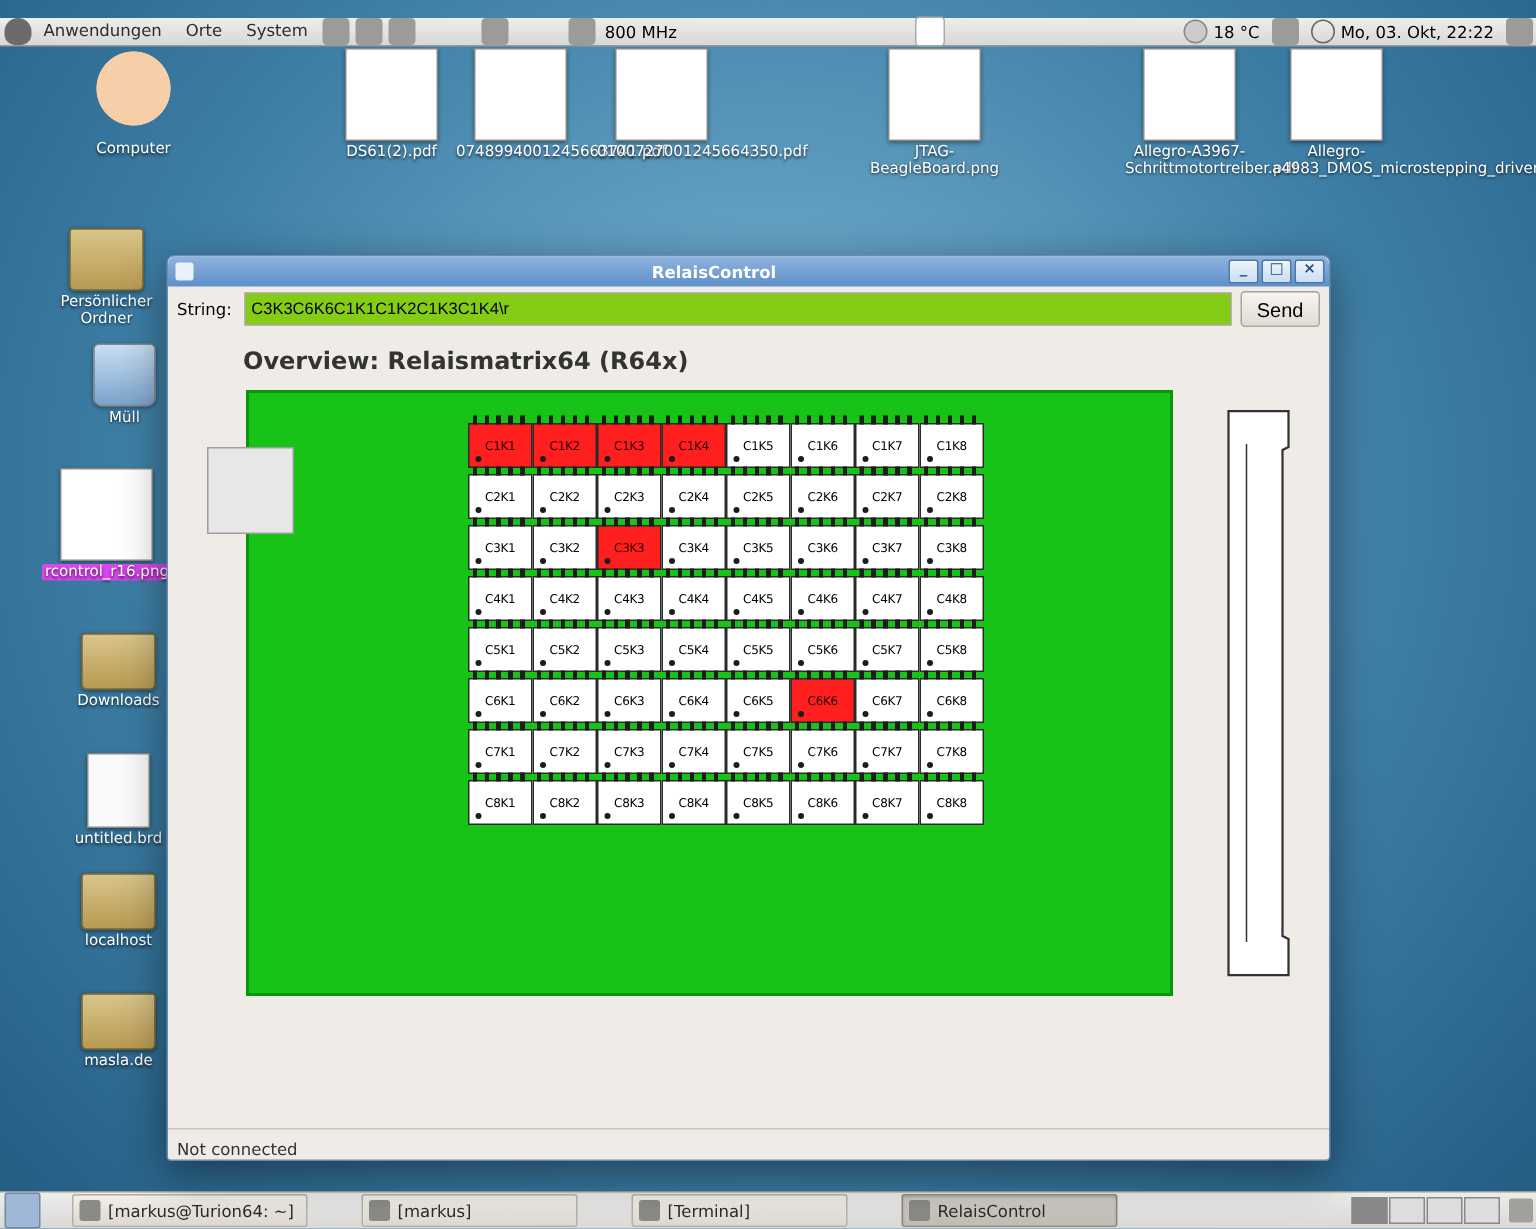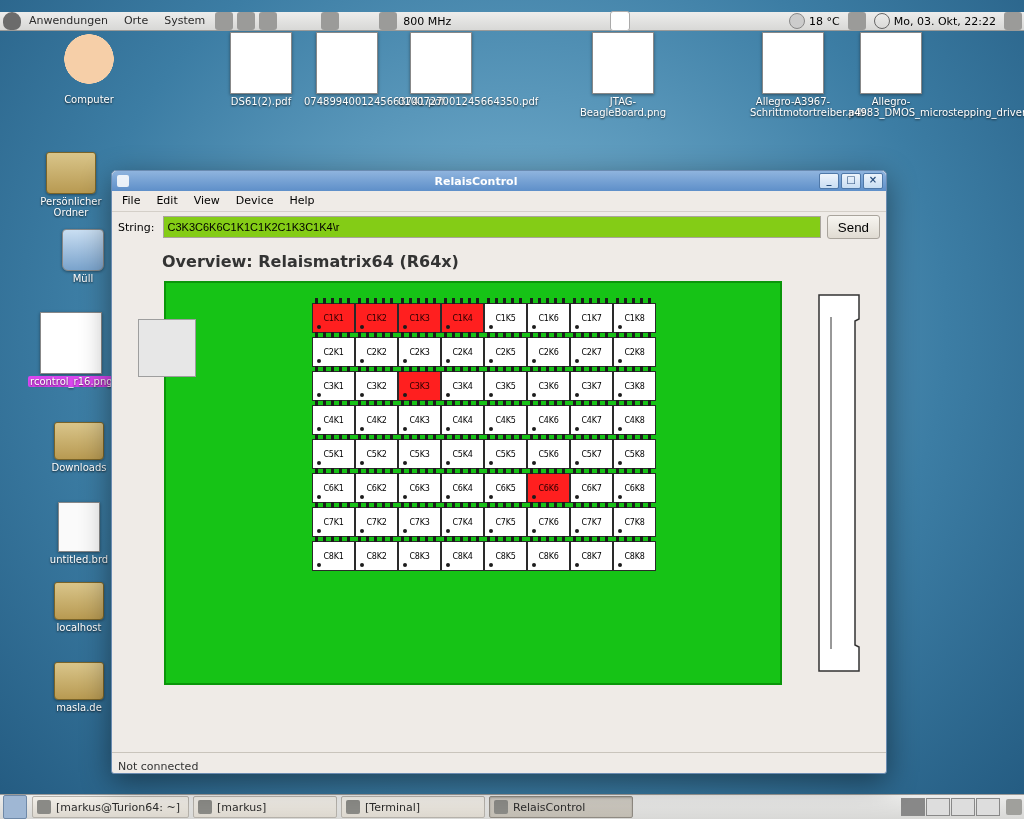--- a/index.html
+++ b/index.html
@@ -38,21 +38,21 @@
   .conn-right{position:absolute;right:15px;top:12px;width:48px;height:380px;background:transparent}
   .conn-right svg{width:48px;height:380px}
   .relay-grid{position:absolute;left:174px;top:22px;display:grid;grid-template-columns:repeat(8,41px);grid-template-rows:repeat(8,34px);gap:0 2px}
   .relay{width:41px;height:28px;background:#fff;border:1px solid #2a2a2a;position:relative;font-size:8px;display:flex;align-items:center;justify-content:center;letter-spacing:-.2px}
   .relay.on{background:#ff1f1f;color:#2a0000}
   .relay::before{content:"";position:absolute;top:-6px;left:2px;right:2px;height:6px;background:repeating-linear-gradient(90deg,#1c1c1c 0 3px,transparent 3px 8px)}
   .relay::after{content:"";position:absolute;left:4px;bottom:3px;width:4px;height:4px;background:#1c1c1c;border-radius:50%}
   .statusbar{height:20px;border-top:1px solid #c9c4bc;display:flex;align-items:flex-end;padding:0 6px;color:#333}
   
   .bottom-panel{position:absolute;left:0;right:0;bottom:0;height:24px;background:linear-gradient(#ededec,#d8d8d6);display:flex;align-items:center;box-shadow:0 -1px 0 #9a9a98;z-index:5}
-  .bottom-panel .task{height:20px;margin:0 2px;padding:0 8px 0 4px;display:flex;align-items:center;gap:5px;border:1px solid #b5b1aa;background:linear-gradient(#f2efe9,#ddd8cf);border-radius:2px;min-width:130px;cursor:default;font-size:11px;color:#2b2b2b}
+  .bottom-panel .task{height:20px;margin:0 18px;padding:0 8px 0 4px;display:flex;align-items:center;gap:5px;border:1px solid #b5b1aa;background:linear-gradient(#f2efe9,#ddd8cf);border-radius:2px;min-width:130px;cursor:default;font-size:11px;color:#2b2b2b}
   .bottom-panel .task.active{background:linear-gradient(#d0ccc4,#c2bdb3);border-color:#8f8a82;box-shadow:inset 0 1px 2px rgba(0,0,0,.2)}
   .bottom-panel .task .ticon{width:14px;height:14px;background:#8a8a86;border-radius:2px}
   .bottom-panel .show-desktop{width:22px;height:22px;margin:0 3px;background:#9fb7d4;border:1px solid #6f89a8;border-radius:2px}
   .bottom-panel .spacer{flex:1}
   .bottom-panel .pager{display:flex;gap:1px;margin:0 4px}
   .bottom-panel .pager div{width:22px;height:16px;border:1px solid #888;background:#ddd}
   .bottom-panel .pager div.cur{background:#888}
   .bottom-panel .tray-icon{width:16px;height:16px;margin:0 2px;background:#a0a09c;border-radius:2px}
 </style>
 </head>
@@ -148,27 +148,20 @@
     </div>
 </div>
 
 <div class="window">
   <div class="titlebar">
     <span class="tb-icon"></span>
     <span class="tb-title">RelaisControl</span>
     <span class="tb-btn">_</span>
     <span class="tb-btn">□</span>
     <span class="tb-btn">×</span>
-  </div>
-  <div class="menubar">
-    <span class="mitem">File</span>
-    <span class="mitem">Edit</span>
-    <span class="mitem">View</span>
-    <span class="mitem">Device</span>
-    <span class="mitem">Help</span>
   </div>
   <div class="toolbar">
     <label>String:</label>
     <input type="text" value="C3K3C6K6C1K1C1K2C1K3C1K4\r" style="">
     <button>Send</button>
   </div>
   <div class="content">
     <div class="overview-title">Overview: Relaismatrix64 (R64x)</div>
     <div class="board-wrap">
       <div class="pcb"></div>

